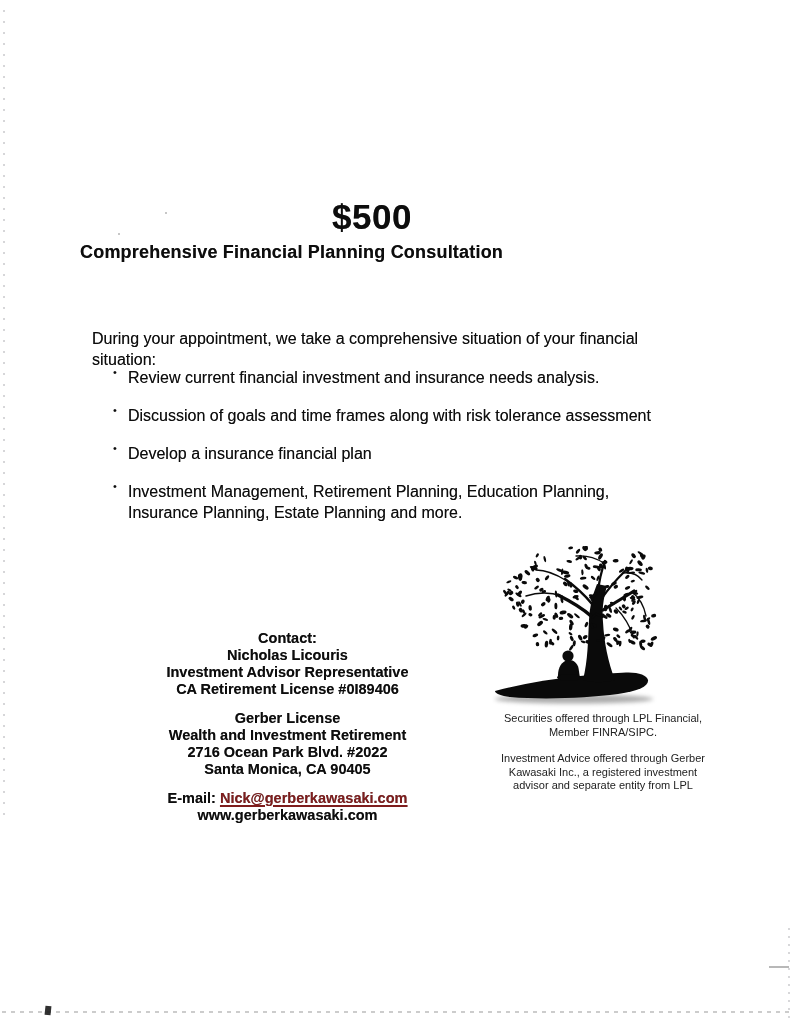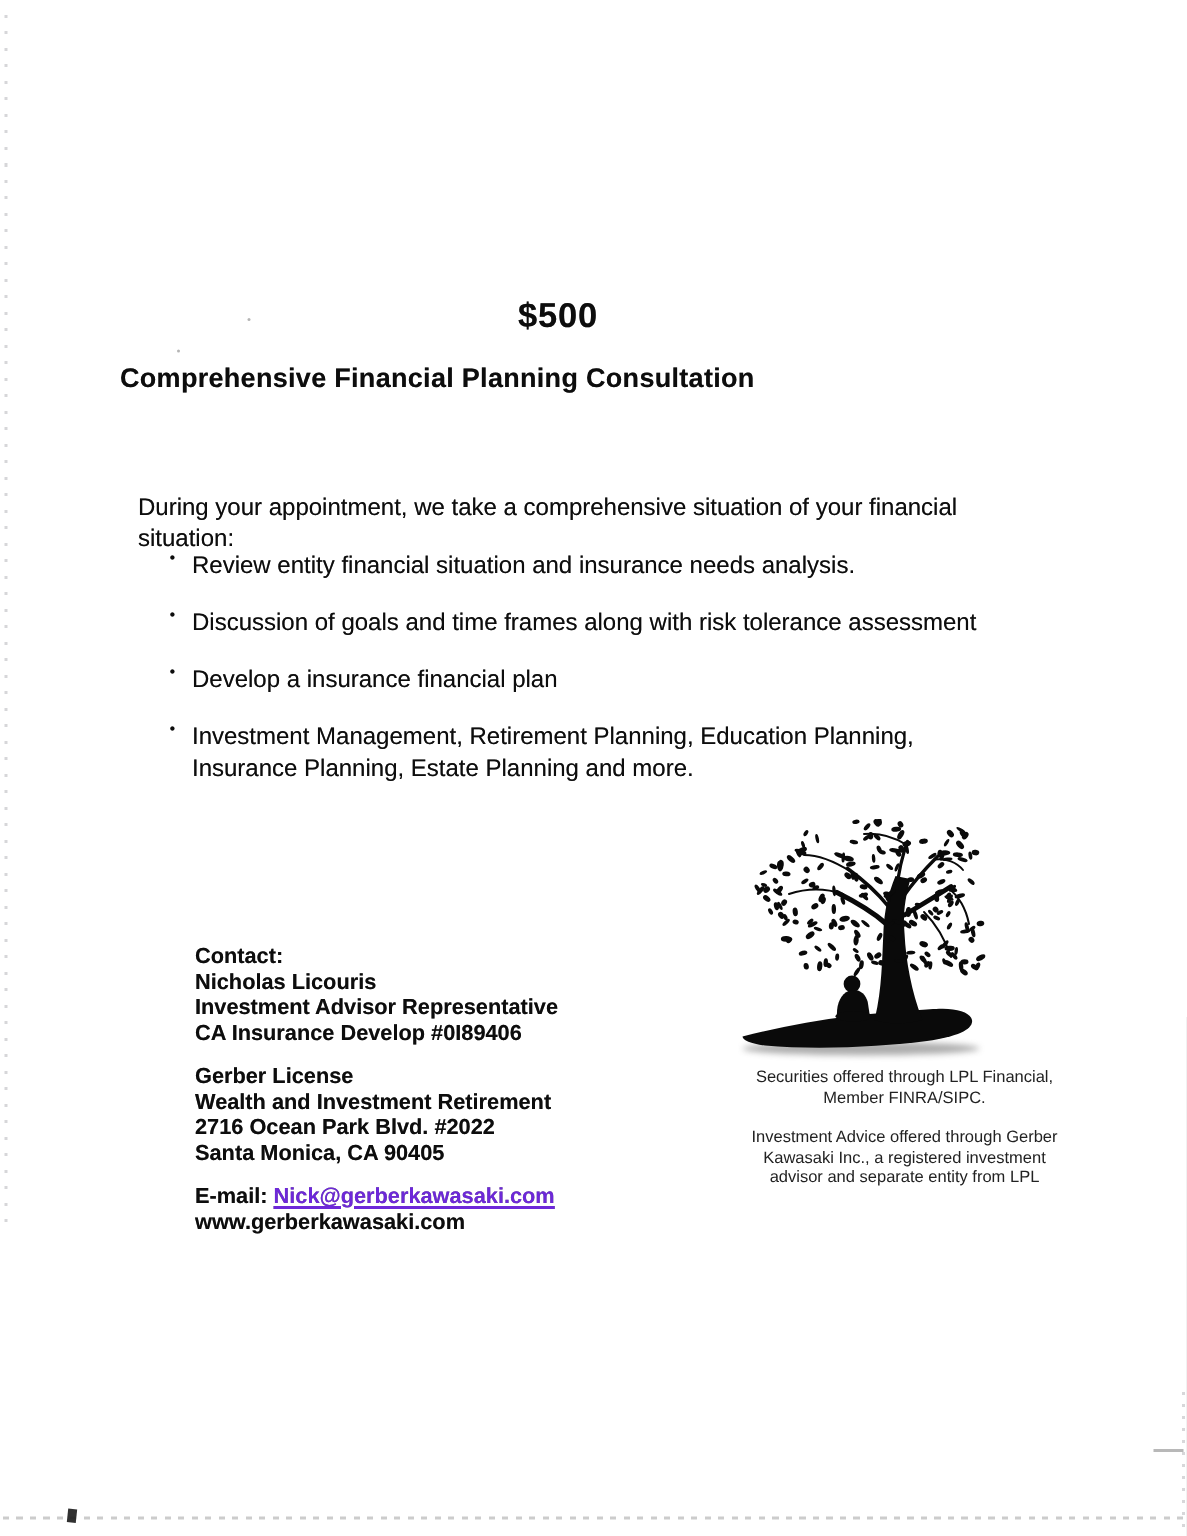--- a/index.html
+++ b/index.html
@@ -4,46 +4,46 @@
 <style>
   html,body{margin:0;padding:0;background:#e8e8e8;}
   .doc{
     position:relative;width:791px;height:1024px;margin:0 auto;background:#ffffff;
     font-family:"Liberation Sans","DejaVu Sans",sans-serif;color:#0d0d0d;overflow:hidden;
   }
   .doc *{box-sizing:border-box;}
   .txt{text-shadow:0 0 .4px rgba(10,10,10,.55);}
   .price{
     position:absolute;left:92px;top:197px;width:560px;text-align:center;
-    font-size:23px;font-weight:bold;letter-spacing:.5px;
+    font-size:35px;font-weight:bold;letter-spacing:.5px;
   }
   .title{
     position:absolute;left:80px;top:242px;width:560px;text-align:left;
     font-size:18px;font-weight:bold;letter-spacing:.2px;white-space:nowrap;
   }
   .intro{
     position:absolute;left:92px;top:312px;width:588px;
     font-size:16px;line-height:21px;
   }
   .bullets{
     position:absolute;left:112px;top:367px;width:540px;margin:0;padding:0;list-style:none;
   }
   .bullets li{
     position:relative;padding-left:16px;font-size:16px;line-height:21px;margin:0 0 17px 0;
   }
   .blt{
     position:absolute;left:1px;top:0px;font-size:11px;line-height:11px;color:#0d0d0d;
   }
   .contact{
-    position:absolute;left:130px;top:630px;width:315px;
+    position:absolute;left:130px;top:630px;width:315px;text-align:center;
     font-weight:bold;font-size:14.5px;line-height:17px;
   }
   .cgroup{margin:0 0 12px 0;}
   .cgroup.last{margin-bottom:0;}
-  .email-link{color:#6d28d9;font-weight:bold;text-decoration:underline;text-decoration-thickness:2px;text-underline-offset:2px;cursor:pointer;}
+  .email-link{color:#7f1d1d;font-weight:bold;text-decoration:underline;text-decoration-thickness:2px;text-underline-offset:2px;cursor:pointer;}
   .tree{position:absolute;left:492px;top:546px;width:165px;height:164px;}
   .tree svg{display:block;width:100%;height:100%;}
   .tree .stroked{fill:none;stroke:#0a0a0a;stroke-linecap:round;}
   .disclosures{
     position:absolute;left:497px;top:712px;width:212px;
     font-size:11px;line-height:13.5px;color:#222;text-align:center;
   }
   .disclosures p{margin:0 0 13px 0;}
   
   .art{position:absolute;pointer-events:none;}
@@ -72,42 +72,42 @@
 
   <div class="price txt">$500</div>
 
   <div class="title txt">Comprehensive Financial Planning Consultation</div>
 
   <p class="intro txt">During your appointment, we take a comprehensive situation of your financial situation:</p>
 
   <ul class="bullets">
     <li>
       <span class="blt">•</span>
-      <span class="txt">Review entity financial situation and insurance needs analysis.</span>
+      <span class="txt">Review current financial investment and insurance needs analysis.</span>
     </li>
     <li>
       <span class="blt">•</span>
       <span class="txt">Discussion of goals and time frames along with risk tolerance assessment</span>
     </li>
     <li>
       <span class="blt">•</span>
       <span class="txt">Develop a insurance financial plan</span>
     </li>
     <li>
       <span class="blt">•</span>
       <span class="txt">Investment Management, Retirement Planning, Education Planning, Insurance Planning, Estate Planning and more.</span>
     </li>
   </ul>
 
   <div class="contact txt">
     <div class="cgroup">
       <div>Contact:</div>
       <div>Nicholas Licouris</div>
       <div>Investment Advisor Representative</div>
-      <div>CA Insurance Develop #0I89406</div>
+      <div>CA Retirement License #0I89406</div>
     </div>
     <div class="cgroup">
       <div>Gerber License</div>
       <div>Wealth and Investment Retirement</div>
       <div>2716 Ocean Park Blvd. #2022</div>
       <div>Santa Monica, CA 90405</div>
     </div>
     <div class="cgroup last">
       <div>
         <span>E-mail:</span>

